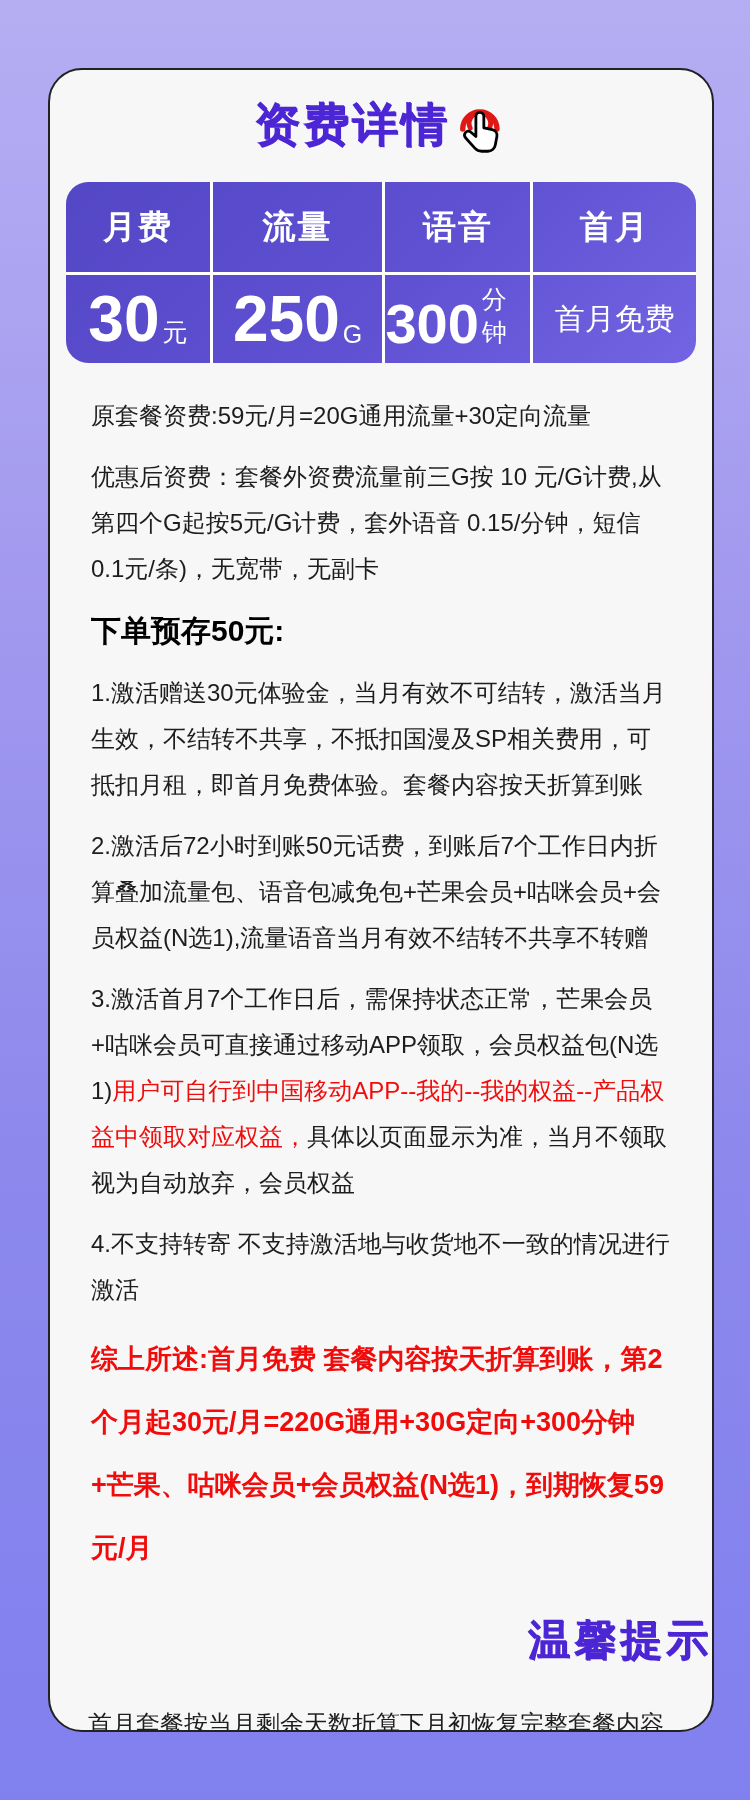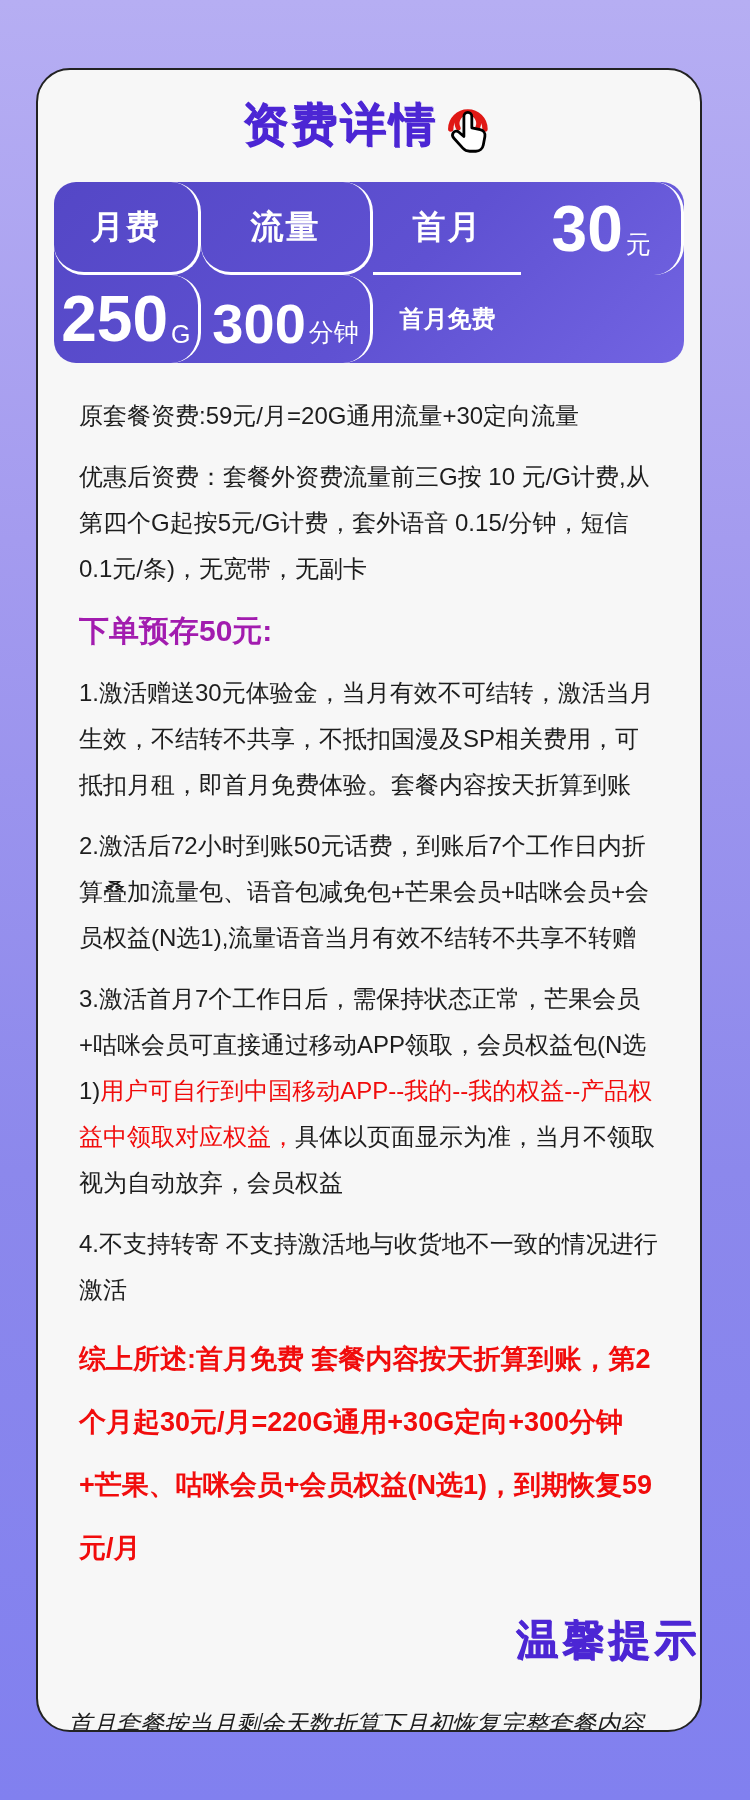--- a/index.html
+++ b/index.html
@@ -2,21 +2,21 @@
 <html><head>
 <meta charset="utf-8">
 <style>
   html,body{margin:0;padding:0;}
   body{
     width:750px;height:1800px;position:relative;overflow:hidden;
     background:linear-gradient(180deg,#b6aef3 0%,#a49bef 30%,#8c88ec 65%,#8180ef 100%);
     font-family:"Liberation Sans","DejaVu Sans",sans-serif;
   }
   .card{
-    position:absolute;left:36px;top:68px;width:666px;height:1664px;
+    position:absolute;left:48px;top:68px;width:666px;height:1664px;
     box-sizing:border-box;background:#f7f7f7;border:2px solid #222;
     border-radius:34px;overflow:hidden;
   }
   
   .title-row{
     display:flex;justify-content:center;align-items:flex-start;
     margin-top:26px;height:64px;
   }
   .big-title{
     font-size:46px;font-weight:900;color:#4c26d4;letter-spacing:3px;
@@ -30,48 +30,48 @@
     border-radius:22px;overflow:hidden;
     background:linear-gradient(135deg,#5447c6 0%,#5f51d2 55%,#7264e2 100%);
     display:grid;
     grid-template-columns:23.3% 27.4% 23.5% 25.8%;
     grid-template-rows:93px 88px;
   }
   .cell{
     display:flex;justify-content:center;align-items:center;color:#fff;
     box-sizing:border-box;
   }
-  .cell.v{border-right:3px solid #fff;border-radius:30px;}
+  .cell.v{border-right:3px solid #fff;}
   .cell.hb{border-bottom:3px solid #fff;}
   .head-cell{font-size:33px;font-weight:600;letter-spacing:2px;}
   .num{font-size:64px;font-weight:600;line-height:1;}
   .num.small{font-size:56px;margin-top:10px;}
   .unit{font-size:25px;font-weight:400;align-self:flex-end;margin:0 0 14px 3px;}
   .val-wrap{display:flex;align-items:center;height:100%;}
-  .freetext{font-size:24px;font-weight:700;}
+  .freetext{font-size:30px;font-weight:400;}
   
   .details{
     margin:30px 24px 0 26px;color:#1d1d1d;font-size:24px;line-height:46px;
     font-weight:500;
   }
   .details p{margin:15px;}
-  .red-heading{color:#a21caf;font-weight:700;font-size:30px;line-height:48px;}
+  .red-heading{color:#000000;font-weight:700;font-size:30px;line-height:48px;}
   .inline-red{color:#f10c0c;}
   .summary{color:#f10c0c;font-weight:700;font-size:27px;line-height:63px;margin-top:4px !important;}
   
   .tips-title-row{display:flex;justify-content:flex-end;margin-top:32px;}
   .tips-title{
     font-size:42px;font-weight:900;color:#4c26d4;letter-spacing:4px;
     text-shadow:1px 1px 0 #4c26d4;
   }
   .tips{
     margin:34px 24px 0 30px;font-size:24px;line-height:44px;color:#1d1d1d;
     font-weight:500;
   }
-  .tips p{margin:0;font-style:italic;}
+  .tips p{margin:8px;}
   .warning{color:#f5463e;line-height:41px;}
 </style>
 </head>
 <body>
 
 <div class="card">
 
   <div class="title-row">
     <span class="big-title">资费详情</span>
     <span class="click-icon">
@@ -79,20 +79,21 @@
         <path d="M6 29 A16 16 0 1 1 38 29" fill="none" stroke="#e01815" stroke-width="5" stroke-linecap="round"></path>
         <path d="M13 28 A10 10 0 1 1 31 28" fill="none" stroke="#e01815" stroke-width="4.5" stroke-linecap="round"></path>
         <path d="M22 13.5 c-2.3 0 -3.7 1.7 -3.7 3.9 L18.3 36 l-4.6 -4 c-1.7 -1.5 -4.1 -1.3 -5.3 0.5 c-1 1.5 -0.9 3.5 0.4 4.9 l8.5 9.4 c1.6 1.8 4 2.9 6.4 2.9 l5.8 0 c3.4 0 6.3 -2.4 6.9 -5.8 l1.5 -8 c0.5 -3 -1.4 -5.8 -4.4 -6.4 l-7.8 -1.7 L25.7 17.4 c0 -2.2 -1.5 -3.9 -3.7 -3.9 z" fill="#fff" stroke="#000" stroke-width="2.6" stroke-linejoin="round"></path>
       </svg>
     </span>
   </div>
 
   <div class="plan-table">
     <div class="cell v hb head-cell">月费</div>
     <div class="cell v hb head-cell">流量</div>
+    <div class="cell v hb head-cell">语音</div>
     <div class="cell hb head-cell">首月</div>
 
     <div class="cell v">
       <span class="val-wrap">
         <span class="num">30</span>
         <span class="unit">元</span>
       </span>
     </div>
     <div class="cell v">
       <span class="val-wrap">

